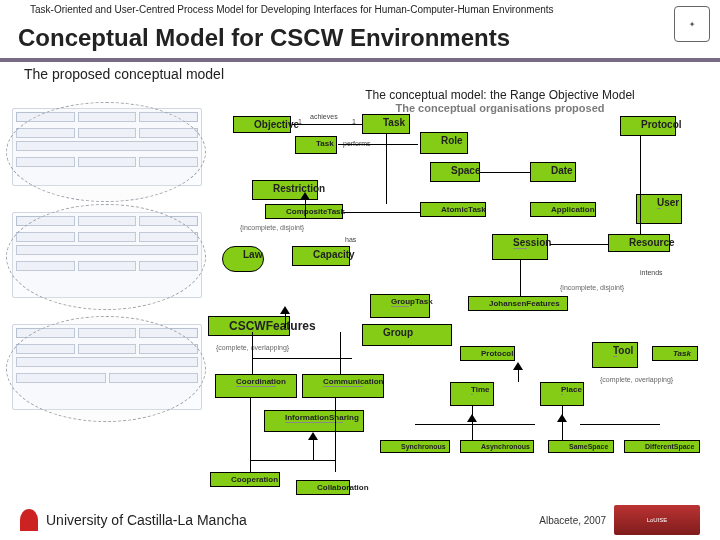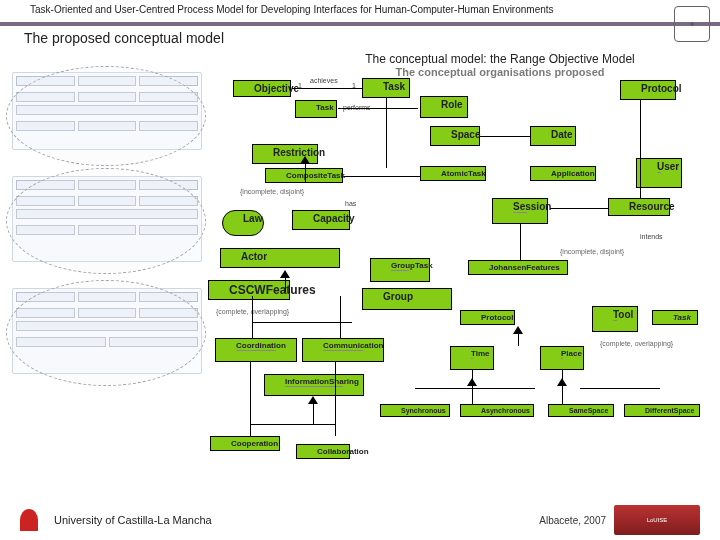--- a/index.html
+++ b/index.html
@@ -20,32 +20,33 @@
   .ghost { position:absolute; width:190px; border:1px solid #d0d6df; background:rgba(250,252,255,.85); border-radius:2px; }
   .gh-row { display:flex; gap:3px; padding:3px; flex-wrap:wrap; }
   .gh-box { flex:1 0 28%; min-height:10px; height:10px; border:1px solid #b6c0d0; background:#eef2f8; }
   .circle { position:absolute; border:1px dashed #9fa3aa; border-radius:50%; background:rgba(240,240,245,.2); }
   .wire { position:absolute; background:#000; }
   .wh { height:1px; }
   .wv { width:1px; }
   .triangle { position:absolute; width:0; height:0; border-left:5px solid transparent; border-right:5px solid transparent; border-bottom:8px solid #000; background:none; }
   .tiny { position:absolute; font-size:7px; color:#444; }
   .footer { position:absolute; left:0; right:0; bottom:0; height:40px; display:flex; align-items:center; justify-content:space-between; padding:0 20px; }
-  .footer .uni { font-size:11px; display:flex; align-items:center; gap:16px; }
+  .footer .uni { font-size:14px; display:flex; align-items:center; gap:8px; }
   .footer .uni .flame { width:18px; height:22px; background:#c22; border-radius:50% 50% 0 0; position:relative; }
   .footer .place { font-size:10px; color:#333; display:flex; align-items:center; gap:8px; }
   .footer .sponsor { width:86px; height:30px; background:linear-gradient(#b33,#7f1c1c); border-radius:2px; font-size:6px; color:#fff; display:flex; align-items:center; justify-content:center; }
   .muted { color:#666; }
 </style>
 </head>
 <body>
 <div class="slide">
 
 <div class="top-strip">Task-Oriented and User-Centred Process Model for Developing Interfaces for Human-Computer-Human Environments</div>
 <div class="crest">✦</div>
+<div class="main-title">Conceptual Model for CSCW Environments</div>
 <div class="purple-bar"></div>
 <div class="sub-bar">The proposed conceptual model</div>
 
 <div class="content">
 
   <div class="caption">
     <div>The conceptual model: the Range Objective Model</div>
     <div class="l2">The conceptual organisations proposed</div>
   </div>
 
@@ -167,23 +168,20 @@
       </div>
   <div class="uml" style="top:150px;left:492px;width:56px;height:26px;">
         <div class="name">Session</div>
         <div class="fields"></div>
       </div>
   <div class="uml h" style="top:150px;left:608px;width:62px;height:18px;">
         <div class="name">Resource</div>
       </div>
   <span class="tiny" style="top:185px;left:640px;">intends</span>
 
-  <div class="uml" style="top:200px;left:220px;width:120px;height:20px;">
-        <div class="name">Actor</div>
-      </div>
   <div class="uml h" style="top:212px;left:468px;width:100px;">
         <div class="name" style="font-size:8px">JohansenFeatures</div>
       </div>
   <span class="tiny muted" style="top:200px;left:560px;">{incomplete, disjoint}</span>
 
   <div class="uml h" style="top:232px;left:208px;width:82px;">
         <div class="name" style="font-size:12px">CSCWFeatures</div>
       </div>
   <div class="uml" style="top:240px;left:362px;width:90px;height:22px;">
         <div class="name">Group</div>

